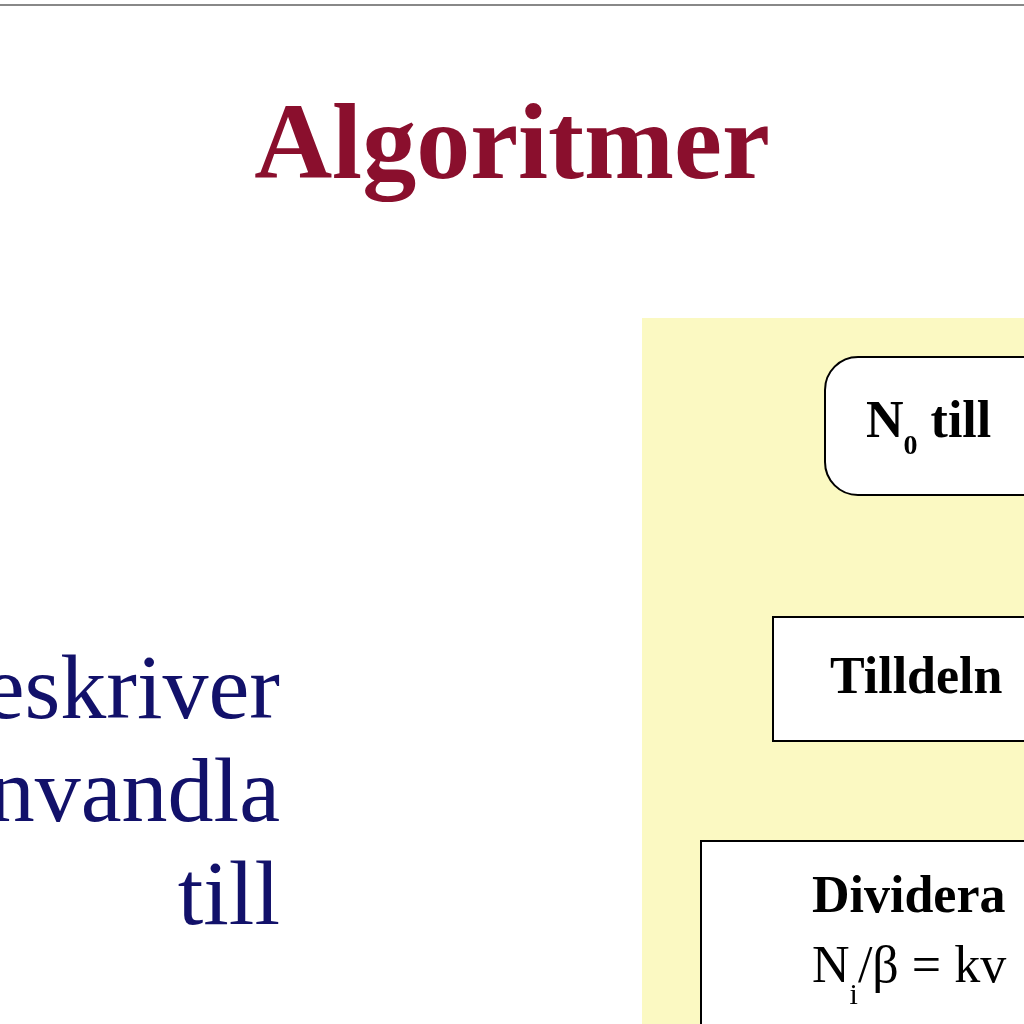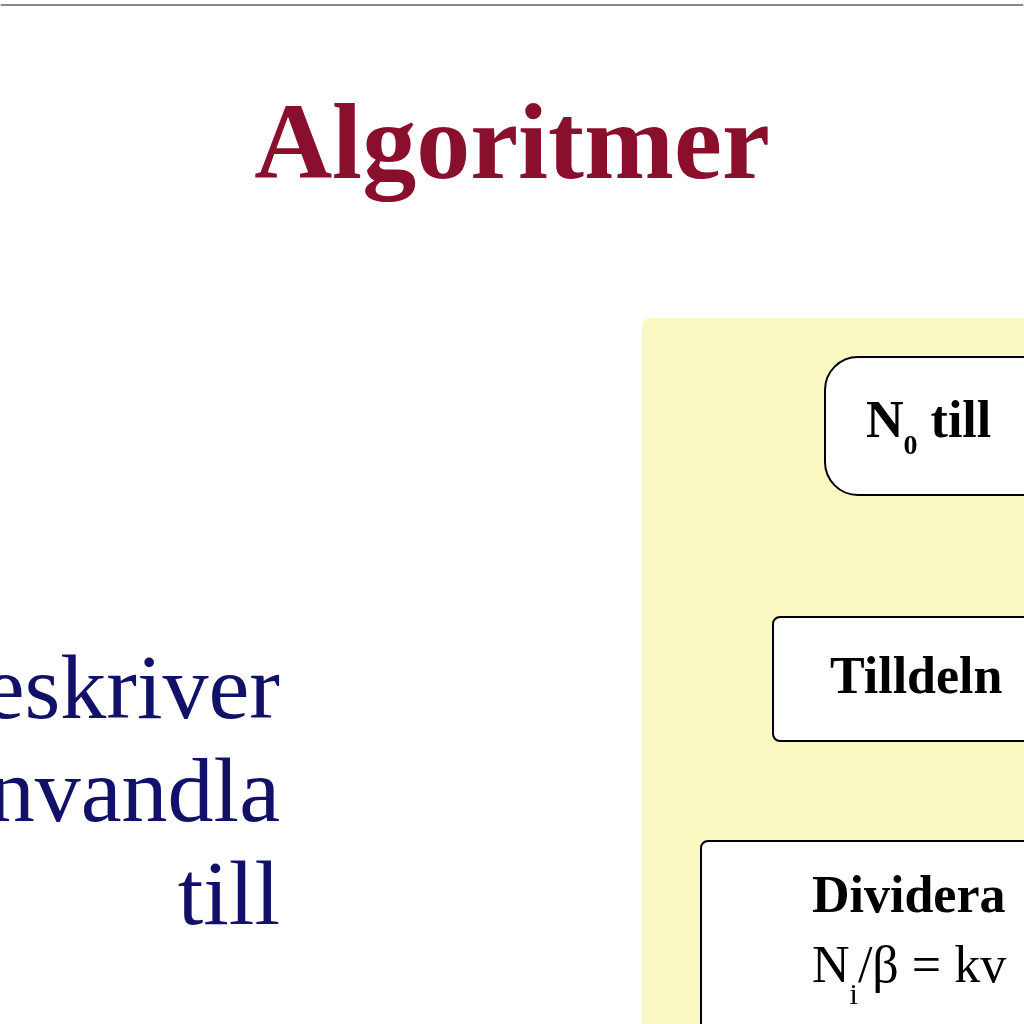--- a/index.html
+++ b/index.html
@@ -1,15 +1,15 @@
 <!DOCTYPE html>
 <html><head>
 <meta charset="utf-8">
 <style>
-  * { margin: 0; padding: 0; box-sizing: border-box; border-radius: 8px; }
+  * { margin: 0; padding: 0; box-sizing: border-box; }
   html, body { width: 1024px; height: 1024px; overflow: hidden; background: #fff; font-family: "Times New Roman", Times, serif; }
   .page { position: relative; width: 1024px; height: 1024px; }
   .top-rule { position: absolute; left: 0; right: 0; top: 4px; height: 2px; background: #888; }
   .title {
     position: absolute; left: 0; right: 0; top: 80px; text-align: center;
     font-weight: bold; font-size: 108px; color: #8a0f2d;
   }
   .bodytext {
     position: absolute; left: -260px; top: 636px; width: 540px;
     color: #12116a; font-size: 92px; line-height: 1.12; text-align: right;

